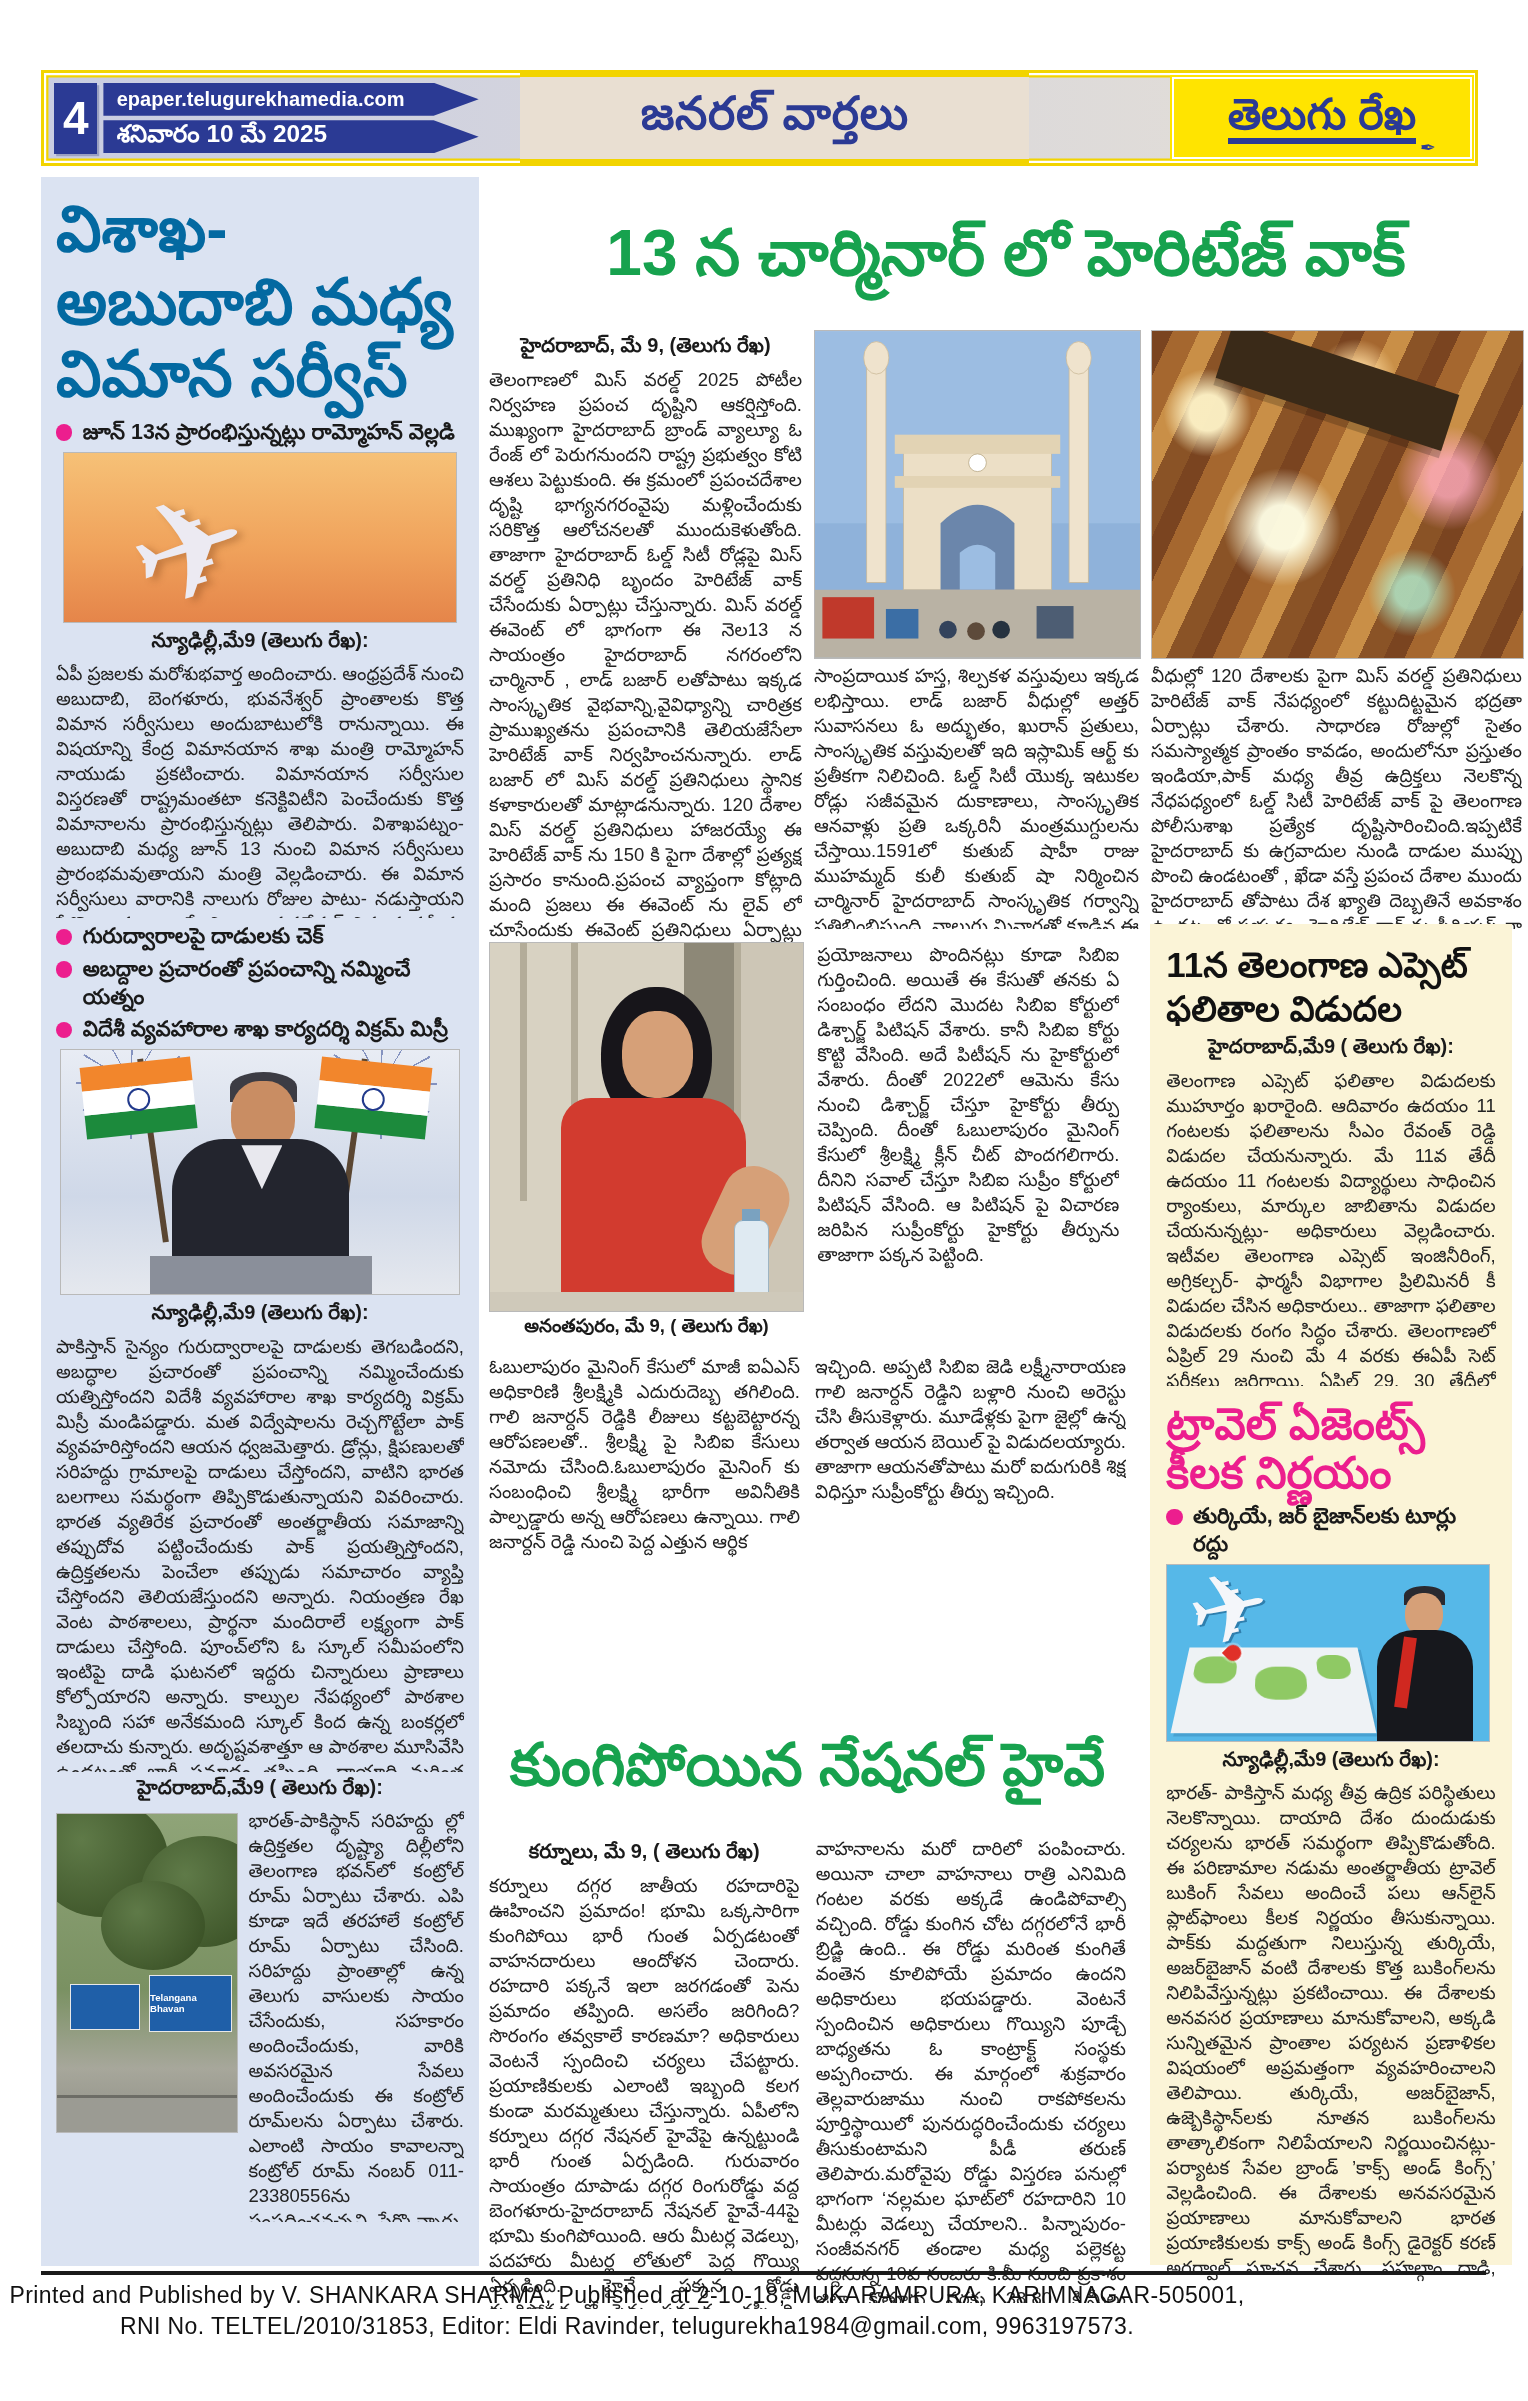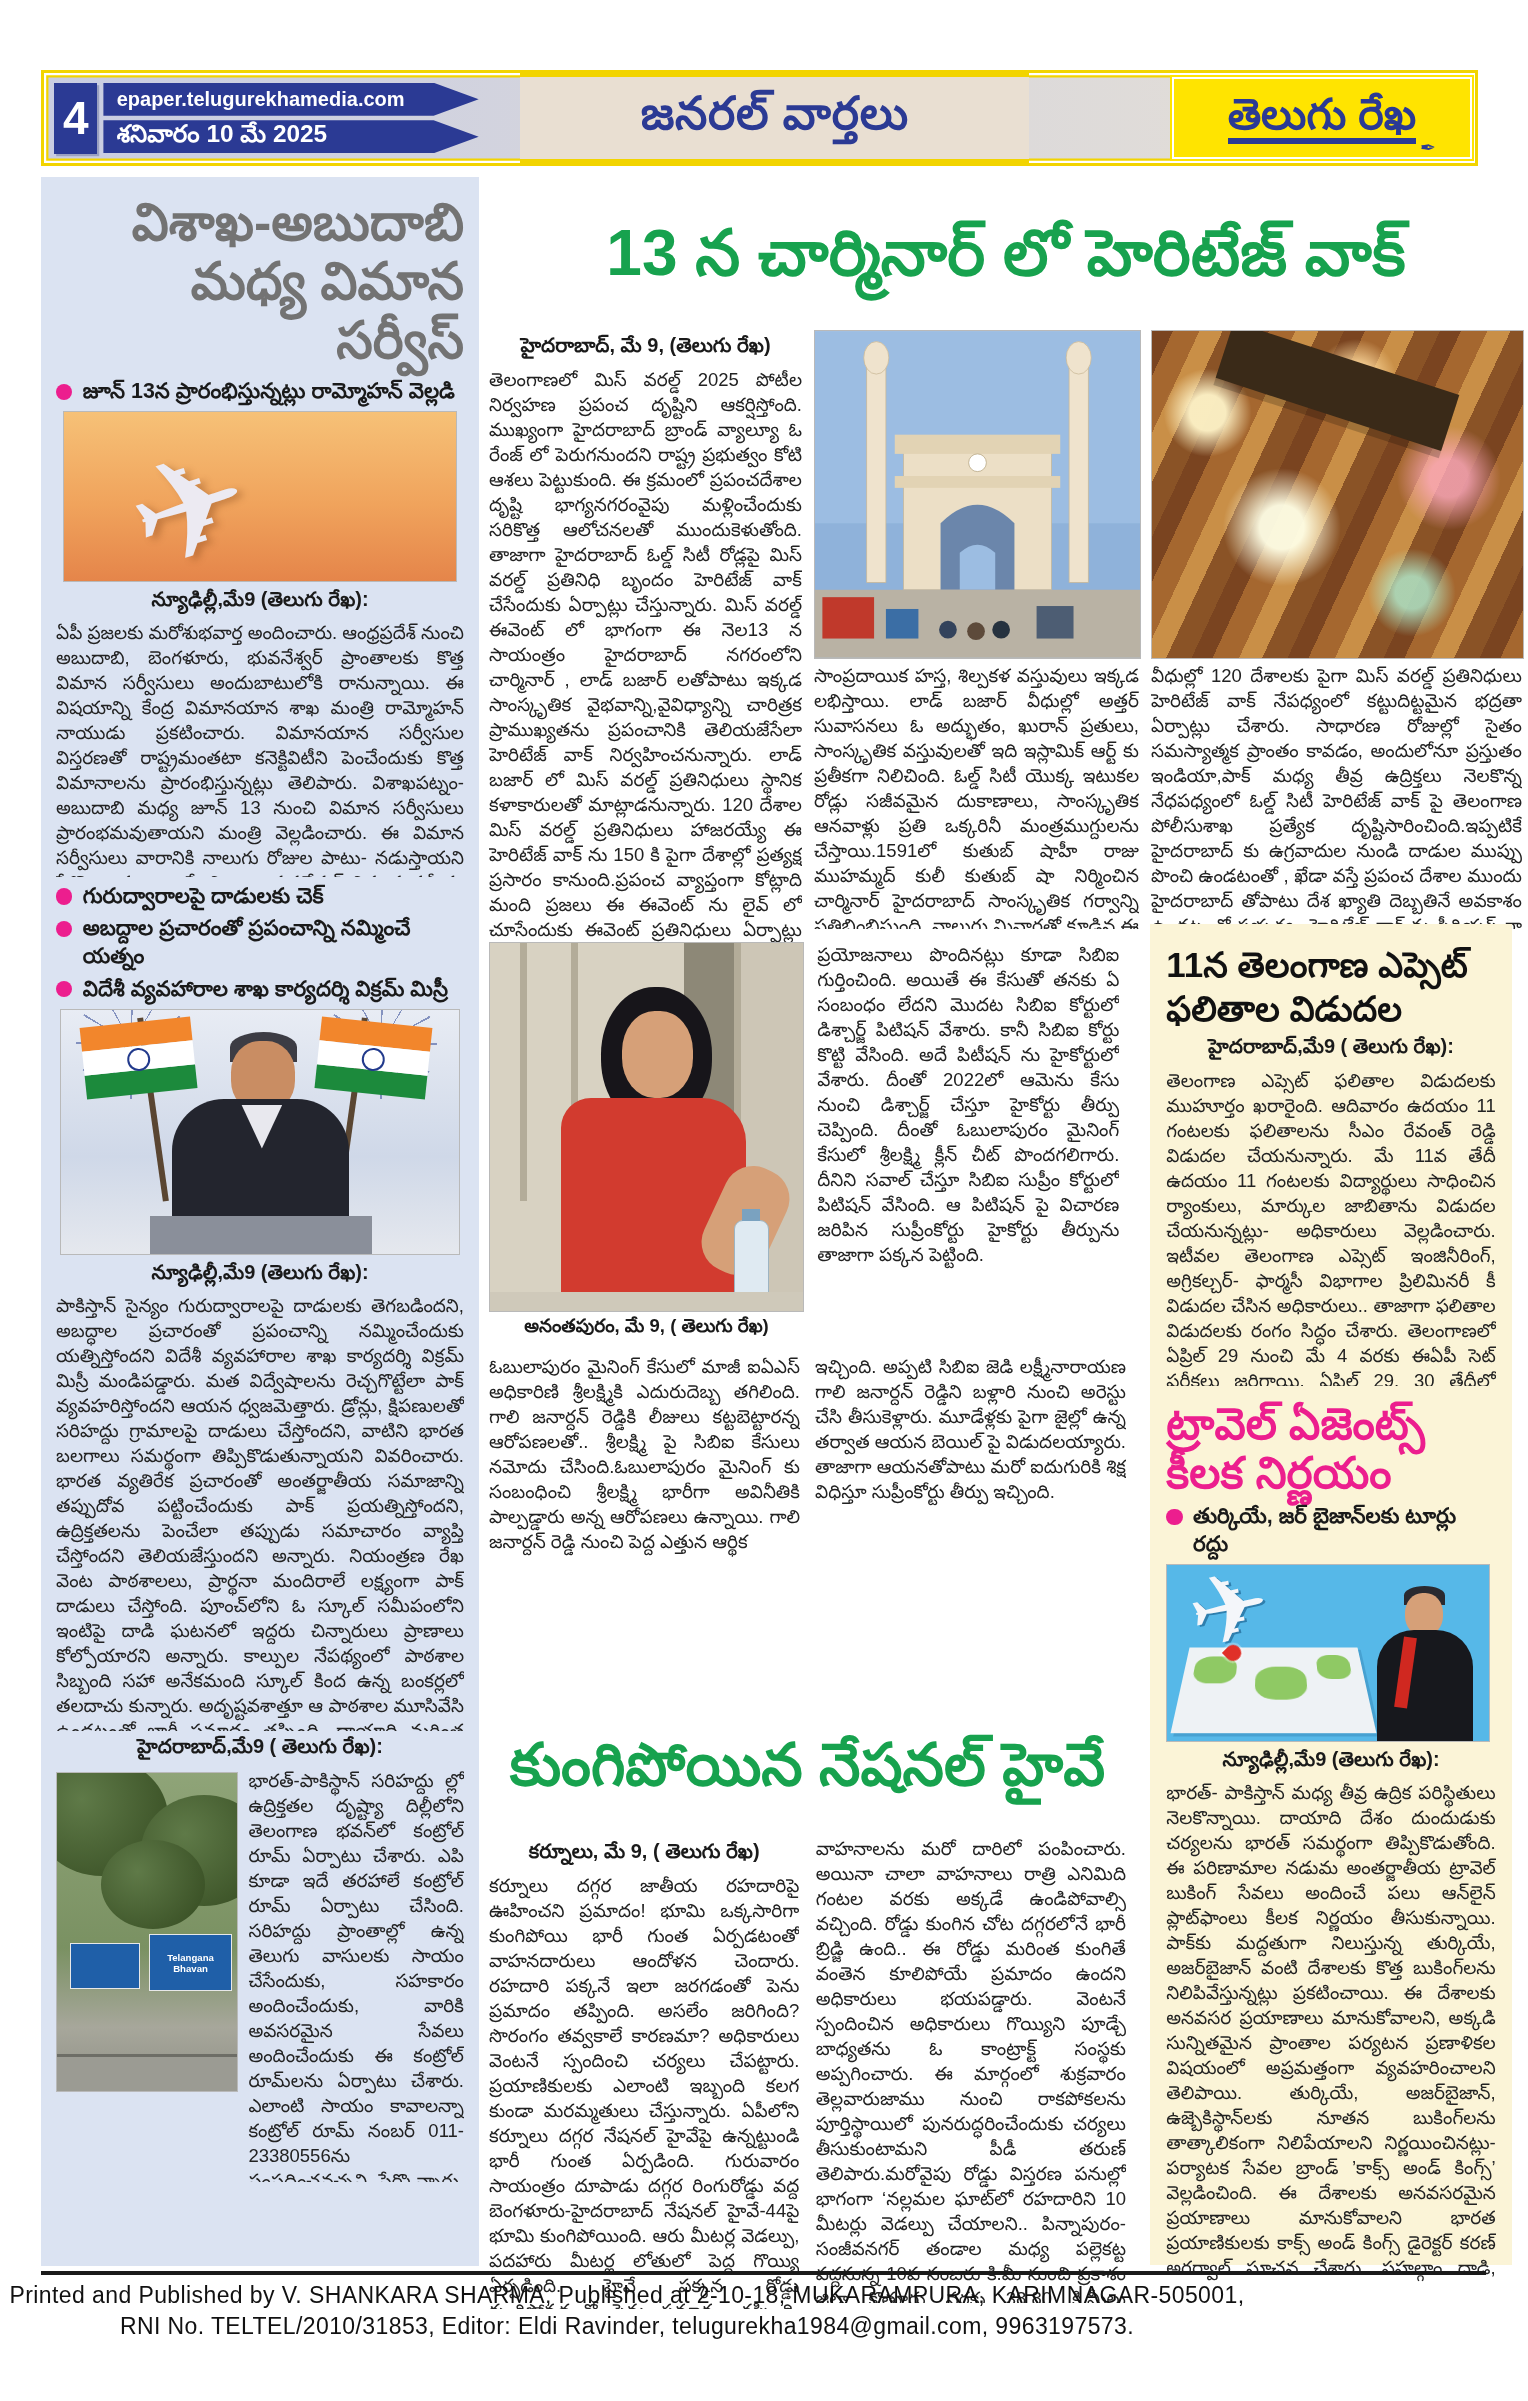--- a/index.html
+++ b/index.html
@@ -28,21 +28,21 @@
   .nib{position:absolute;right:34px;bottom:-1.5px;color:#2b3a94;font-size:19px;}
   
   .left-col{left:41px;top:177px;width:438px;height:2089px;background:#dbe3f2;padding:13.3px 15px;box-sizing:border-box;}
   .right-col{left:1150px;top:924px;width:362px;height:1341px;background:#fbf4d7;padding:15px 16.3px;box-sizing:border-box;}
   .news-body{font-size:18.5px;line-height:25px;text-align:justify;color:#222;overflow:hidden;}
   .dateline{font-weight:bold;text-align:center;font-size:20px;margin:4.4px 0;}
   .bullet-row{display:flex;gap:10.4px;align-items:flex-start;margin:4.4px 0;}
   .bullet-dot{width:16.3px;height:16.3px;border-radius:50%;background:#ec1e8e;margin-top:6.7px;flex:none;}
   .bullet-text{font-weight:bold;font-size:21.4px;line-height:28px;}
   
-  .hl-black{color:#737373;font-weight:bold;font-size:52px;line-height:1.13;margin:3px 0 7.4px 0;text-align:right;}
+  .hl-black{color:#0369a1;font-weight:bold;font-size:64px;line-height:1.13;margin:3px 0 7.4px 0;}
   .hl-pink{color:#ec1e8e;font-weight:bold;font-size:56px;line-height:1.18;margin:10.4px 0 6px 0;}
   .hl-red{color:#e42320;font-weight:bold;font-size:30px;line-height:1.15;margin:12px 0 1.5px 0;}
   .hl-green-big{color:#17a24e;font-weight:bold;font-size:64px;text-align:center;line-height:1.05;}
   .hl-blue{color:#1779bd;font-weight:bold;font-size:65px;text-align:center;line-height:1.0;}
   .hl-black-side{color:#111;font-weight:bold;font-size:35px;line-height:1.25;margin:4.4px 0;}
   .hl-pink-side{color:#ec1e8e;font-weight:bold;font-size:44px;line-height:1.12;margin:13.3px 0 4.4px 0;}
   
   .photo{position:relative;overflow:hidden;border:0.7px solid #b9b9b9;}
   .caption{font-weight:bold;font-size:18.5px;text-align:center;margin:3px 0;}
   
@@ -63,21 +63,21 @@
             border-radius:52px 52px 0 0;}
   .man-head{position:absolute;left:170px;top:31px;width:64px;height:71px;background:#c98d63;border-radius:44%;}
   .man-hair{position:absolute;left:169px;top:22px;width:67px;height:30px;background:#3c3c44;border-radius:50% 50% 0 0;}
   .man-shirt{position:absolute;left:180px;top:95px;width:41px;height:44px;background:#e8e8ee;clip-path:polygon(0 0,100% 0,50% 100%);}
   .podium{position:absolute;left:89px;bottom:0;width:222px;height:38px;background:#8a8f9a;}
   
   .bhavan-photo{width:180px;height:318px;float:left;margin:4.4px 10.4px 4.4px 0;
       background:linear-gradient(180deg,#8fa478 0%,#7a9162 55%,#a7a79b 80%,#8f8f86 100%);}
   .tree{position:absolute;border-radius:50%;background:radial-gradient(circle at 35% 35%,#5f7a48,#33491f);}
   .sign{position:absolute;background:#1f5fa8;color:#fff;font-size:9.6px;font-weight:bold;
-        display:flex;align-items:center;justify-content:center;border:1.5px solid #e8e8e8;text-align:center;}
+        display:flex;align-items:center;justify-content:center;border:1.5px solid #e8e8e8;}
   .gate{position:absolute;bottom:0;left:0;width:100%;height:34px;background:#9b9b93;
         border-top:3px solid #6d6d66;}
   
   .heritage{left:489px;top:177px;width:1034px;height:753px;}
   .heritage-cols{display:flex;gap:12px;margin-top:19px;}
   .h-col1{width:313px;}
   .h-col2{width:325px;}
   .h-col3{width:371px;}
   .charminar-photo{width:325px;height:327px;}
   .bazaar-photo{width:371px;height:327px;

